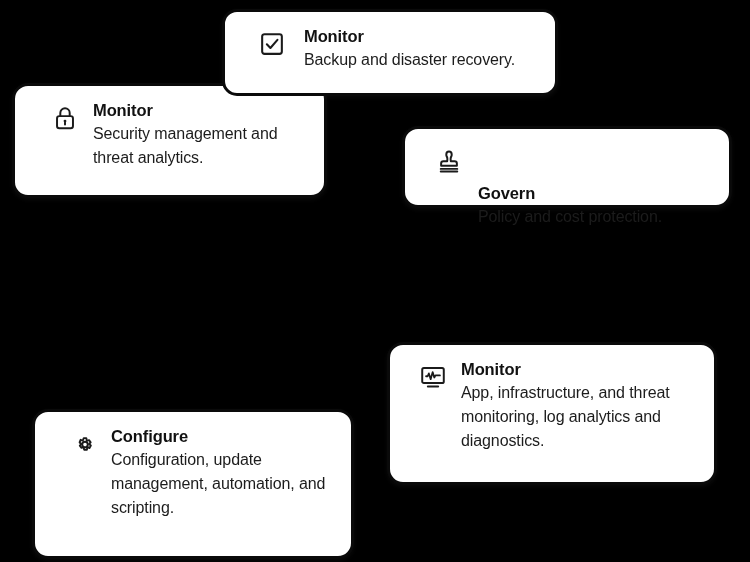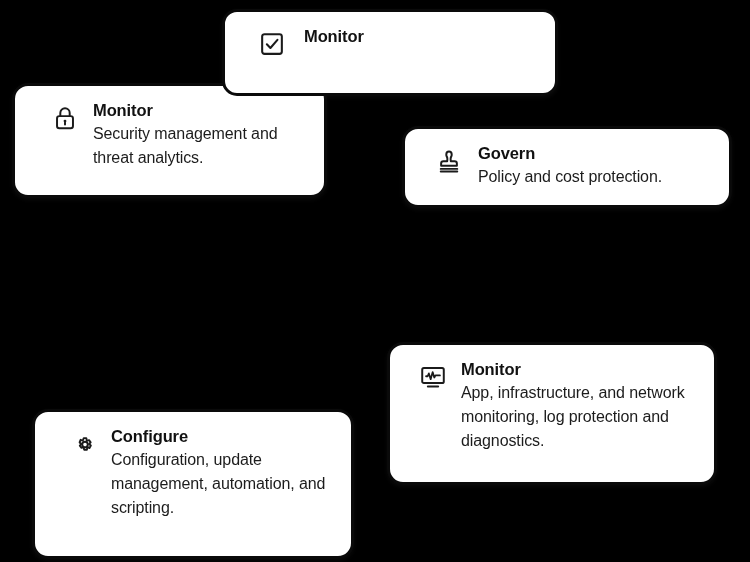--- a/index.html
+++ b/index.html
@@ -84,40 +84,41 @@
   #card-monitor {
     left: 387px;  top: 342px; width: 330px; height: 143px;
     z-index: 20;
   }
   #card-configure {
     left: 32px;   top: 409px; width: 322px; height: 150px;
     z-index: 30;
   }
   #card-protect .card-text { padding-left: 4px; }
   #card-govern .card-icon { margin-left: 14px; margin-right: 14px; }
-  #card-govern .card-text { padding-left: 0; }
+  #card-govern .card-text { padding-left: 0; margin-top: 40px; }
   #card-monitor .card-icon { margin-left: 13px; margin-right: 13px; }
   #card-configure .card-icon { margin-left: 20px; margin-right: 11px; }
   #card-secure .card-icon { margin-left: 20px; margin-right: 13px; }
   #card-protect .card-icon { margin-left: 17px; margin-right: 13px; }
 </style>
 </head>
 <body>
 
 <div id="stage">
 
   <div class="card" id="card-protect">
     <span class="card-icon">
       <svg viewBox="0 0 32 32" fill="none" stroke="currentColor" stroke-width="2.2" stroke-linecap="round" stroke-linejoin="round" aria-hidden="true">
         <rect x="5.5" y="5.5" width="21" height="21" rx="2.5"></rect>
         <path d="M10.5 16.3 L14.3 20.3 L21.8 11.6"></path>
       </svg>
     </span>
     <span class="card-text">
       <p class="card-title">Monitor</p>
+      <p class="card-desc">Backup and disaster recovery.</p>
     </span>
   </div>
 
   <div class="card" id="card-secure">
     <span class="card-icon">
       <svg viewBox="0 0 32 32" fill="none" stroke="currentColor" stroke-width="2.1" stroke-linecap="round" stroke-linejoin="round" aria-hidden="true">
         <rect x="7.5" y="14" width="17" height="13" rx="2.5"></rect>
         <path d="M11 14 V10.6 C11 7.8 13.2 5.6 16 5.6 C18.8 5.6 21 7.8 21 10.6 V14"></path>
         <circle cx="16" cy="19.3" r="1.5" fill="currentColor" stroke="none"></circle>
         <path d="M16 20.5 V23"></path>
@@ -146,21 +147,21 @@
   <div class="card" id="card-monitor">
     <span class="card-icon">
       <svg viewBox="0 0 32 32" fill="none" stroke="currentColor" stroke-width="2.1" stroke-linecap="round" stroke-linejoin="round" aria-hidden="true">
         <rect x="4.5" y="6.5" width="23" height="16" rx="1.8"></rect>
         <path d="M8.6 15.2 H10.3 L11.6 12.2 L13.5 18.3 L15.6 10.8 L17.4 16.5 L18.6 14.3 H23.4" stroke-width="1.9"></path>
         <path d="M10.5 26.2 H21.5"></path>
       </svg>
     </span>
     <span class="card-text">
       <p class="card-title">Monitor</p>
-      <p class="card-desc">App, infrastructure, and network monitoring, log protection and diagnostics.</p>
+      <p class="card-desc">App, infrastructure, and threat monitoring, log analytics and diagnostics.</p>
     </span>
   </div>
 
   <div class="card" id="card-configure">
     <span class="card-icon">
       <svg viewBox="0 0 32 32" fill="none" stroke="currentColor" stroke-width="2.1" stroke-linecap="round" stroke-linejoin="round" aria-hidden="true">
         <path d="M13.6 4.7 L12.6 7.4 L10.1 6.6 L9.0 9.5 L11.0 11.2 L9.2 13.1 L11.1 15.5
                  L13.6 14.7 L14.0 17.6 L17.1 17.6 L17.6 14.8 L20.0 15.7 L21.5 13.0
                  L19.5 11.3 L21.3 9.3 L19.5 6.9 L17.0 7.7 L16.5 4.7 Z" transform="translate(1.6 5.2) scale(0.96)"></path>
         <circle cx="16.0" cy="16.6" r="3.0"></circle>

